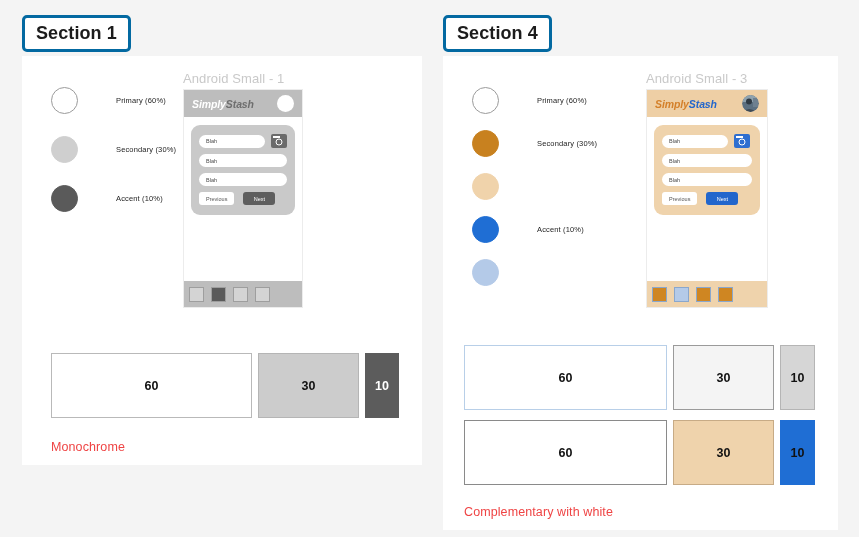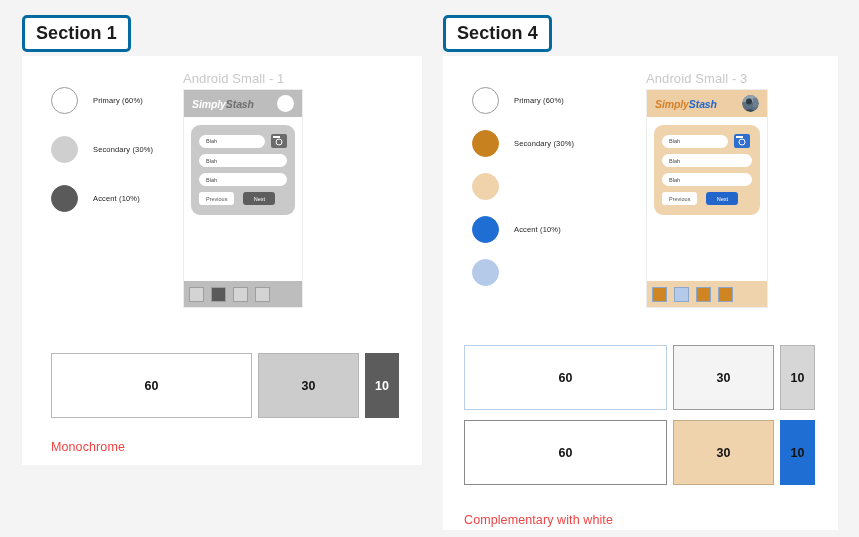--- a/index.html
+++ b/index.html
@@ -49,20 +49,21 @@
   
   .swatch-list {
     position: absolute;
     left: 29px;
     top: 27px;
   }
   .swatch-row {
     display: flex;
     align-items: center;
     height: 34px;
+    gap: 23px;
   }
   .swatch-dot {
     width: 25px;
     height: 25px;
     border-radius: 50%;
     flex: 0 0 auto;
   }
   .swatch-label {
     margin-left: 15px;
     font-size: 7.5px;
@@ -248,21 +249,21 @@
   #s1-ratio { left: 29px; top: 297px; }
   #s1-ratio .c60 { width: 201px; height: 65px; }
   #s1-ratio .c30 { width: 101px; height: 65px; }
   #s1-ratio .c10 { width: 34px; height: 65px; }
   #s1-ratio .ratio-caption { margin-top: 22px; }
 
   #s2-ratio { left: 21px; top: 289px; }
   #s2-ratio .c60 { width: 203px; height: 65px; }
   #s2-ratio .c30 { width: 101px; height: 65px; }
   #s2-ratio .c10 { width: 35px; height: 65px; }
-  #s2-ratio .ratio-caption { margin-top: 28px; }
+  #s2-ratio .ratio-caption { margin-top: 20px; }
 </style>
 </head>
 <body style="background: rgb(244, 244, 244);">
 
 <div class="section" id="section-1">
   <div class="section-tab">Section 1</div>
   <div class="section-panel" style="background: rgb(255, 255, 255);">
 
     <div class="swatch-list">
       <div class="swatch-row">

